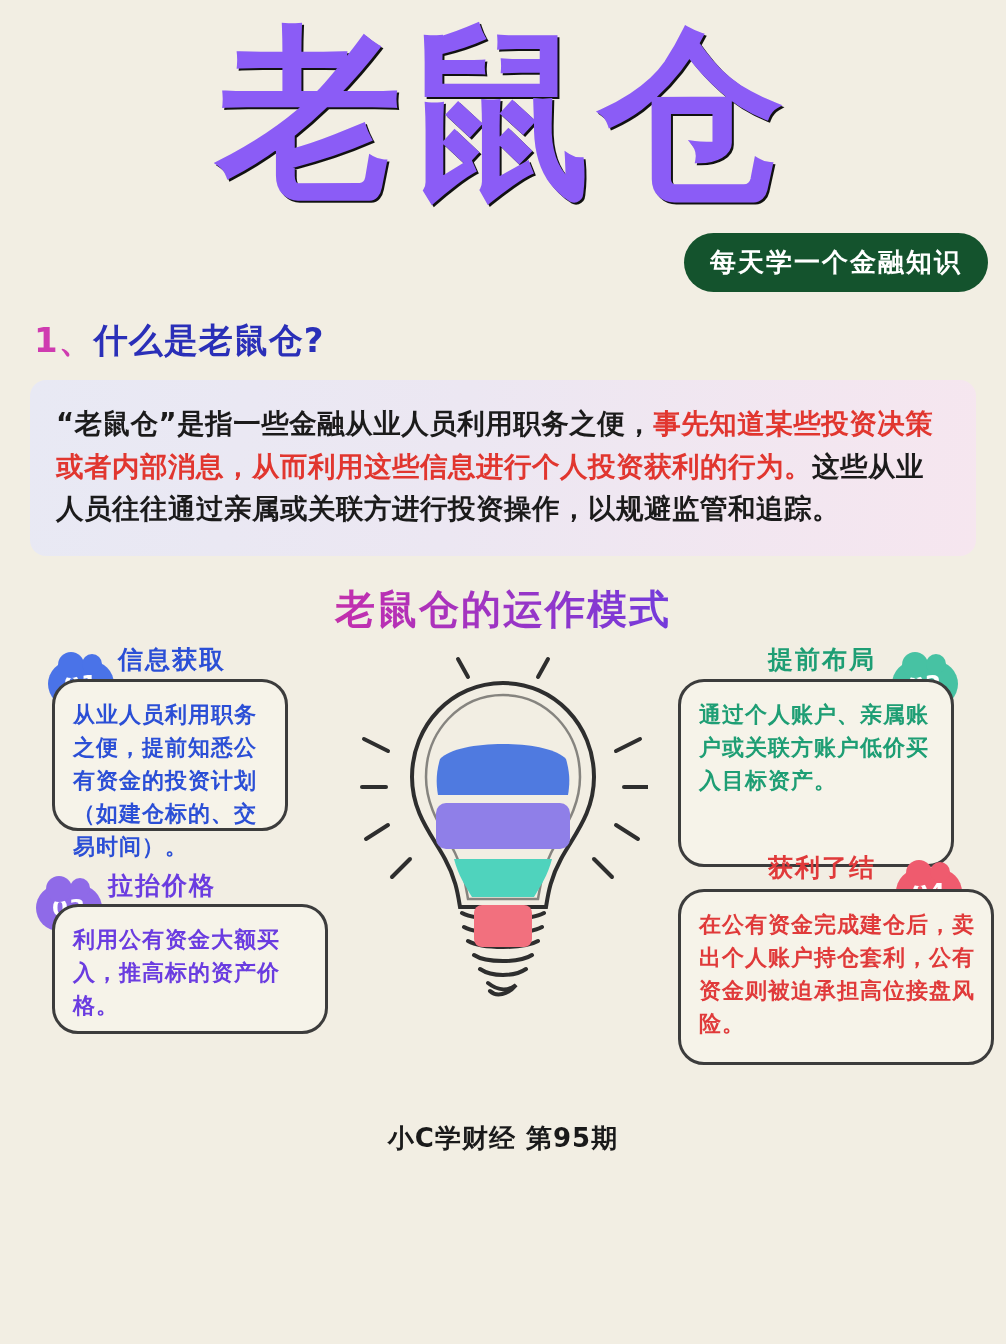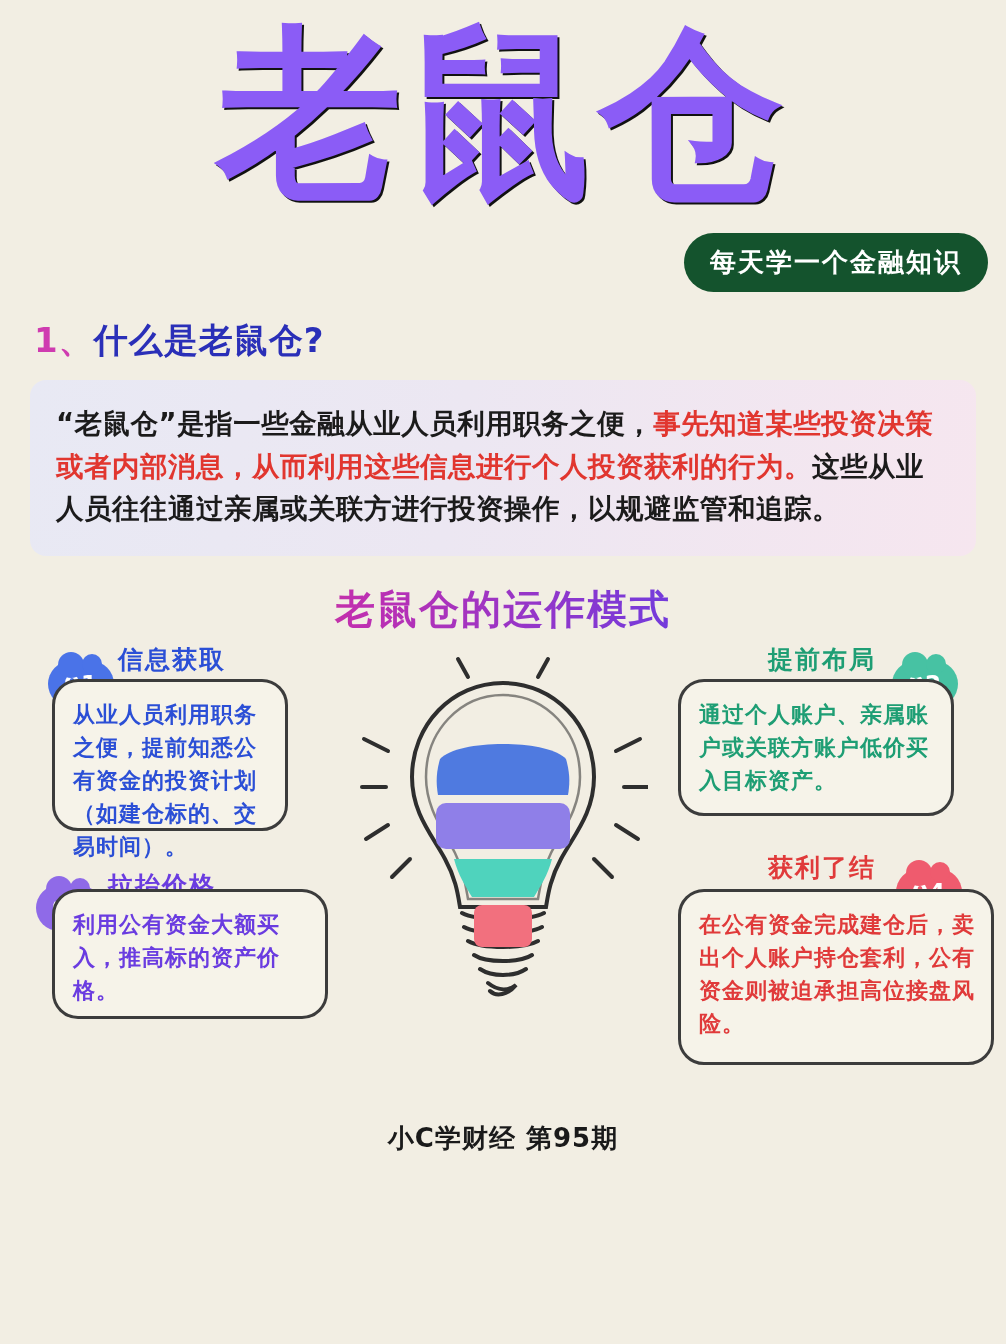--- a/index.html
+++ b/index.html
@@ -102,22 +102,22 @@
     border-radius: 26px;
     background: #f6f3e9;
     padding: 16px 16px 14px 18px;
     box-sizing: border-box;
     font-size: 22px;
     line-height: 1.5;
     font-weight: 700;
     letter-spacing: 1px;
   }
   .card.c1 { left: 52px;  top: 42px;  width: 236px; height: 152px; color: #2b4fd6; }
-  .card.c2 { left: 678px; top: 42px;  width: 276px; height: 137px; color: #1e9e74; }
-  .card.c3 { left: 52px;  top: 252px; width: 276px; height: 130px; color: #6a3ce0; }
+  .card.c2 { left: 678px; top: 42px;  width: 276px; height: 188px; color: #1e9e74; }
+  .card.c3 { left: 52px;  top: 267px; width: 276px; height: 130px; color: #6a3ce0; }
   .card.c4 { left: 678px; top: 252px; width: 316px; height: 176px; color: #e03a3a; }
 
   .card-label {
     position: absolute;
     font-size: 25px;
     font-weight: 900;
     letter-spacing: 2px;
     white-space: nowrap;
   }
   .lbl1 { left: 118px; top: 6px;  color: #2b4fd6; }

